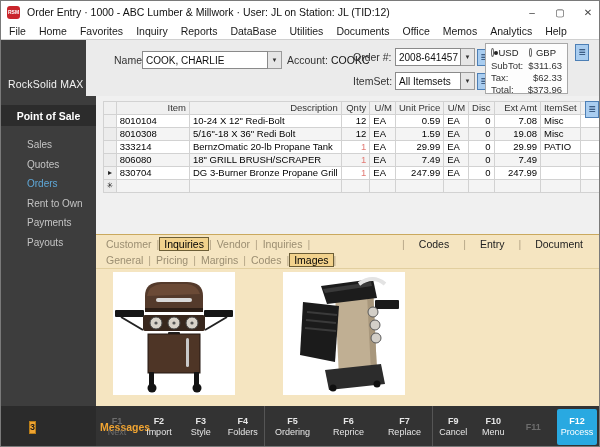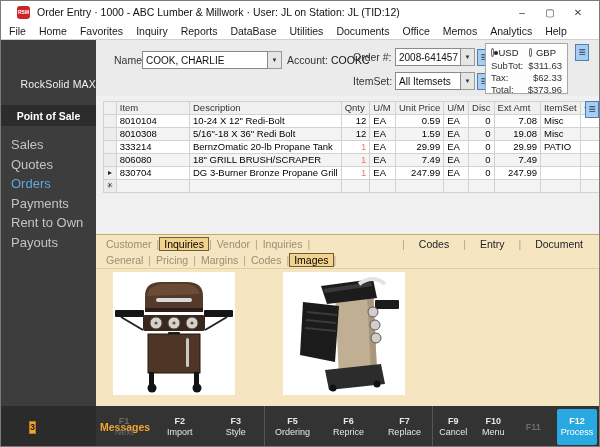--- a/index.html
+++ b/index.html
@@ -3,35 +3,35 @@
 <meta charset="utf-8">
 <style>
   * { margin:0; padding:0; box-sizing:border-box; }
   html,body { background:#d9d9d9; font-family:"Liberation Sans", sans-serif; }
   .window {
     position:relative; width:600px; height:447px; background:#ffffff;
     border:1px solid #7a7a7a; overflow:hidden; font-family:"Liberation Sans", sans-serif;
   }
   
   .titlebar { position:absolute; left:0; top:0; width:600px; height:22px; background:#ffffff;
-    display:flex; align-items:center; padding:0 16px; }
+    display:flex; align-items:center; padding:0 6px; }
   .appicon { width:13px; height:13px; background:#c9252b; border-radius:3px; color:#fff;
     font-size:5px; font-weight:bold; display:flex; align-items:center; justify-content:center; }
   .title-text { font-size:10.5px; color:#111; margin-left:7px; white-space:nowrap; }
   .winbtns { margin-left:auto; display:flex; gap:14px; color:#444; font-size:10px; }
   .winbtn { width:14px; text-align:center; cursor:default; }
   
   .menubar { position:absolute; left:0; top:22px; width:600px; height:16px; background:#ffffff;
     display:flex; align-items:center; padding-left:8px; gap:13px; }
   .menu-item { font-size:10.5px; color:#1a1a1a; white-space:nowrap; }
   
   .headerband { position:absolute; left:0; top:38px; width:600px; height:57px; background:#ebebeb;
     border-top:1px solid #d0d0d0; }
-  .logoblock { position:absolute; left:0; top:0; width:95px; height:57px; background:#3d3d3d;
-    display:flex; align-items:flex-end; padding:16px 0 7px 7px;justify-content:flex-end; }
+  .logoblock { position:absolute; left:0; top:0; width:85px; height:57px; background:#3d3d3d;
+    display:flex; align-items:flex-end; padding:16px 0 7px 7px; }
   .logotext { color:#f2f2f2; font-size:10.5px; letter-spacing:0.2px; }
   .hlabel { position:absolute; font-size:10.5px; color:#333; }
   .field { background:#fff; border:1px solid #8a8a8a; height:18px; display:flex; align-items:center;
     font-size:10px; color:#111; padding:0 3px; overflow:hidden; white-space:nowrap; }
   .ddbtn { width:14px; height:18px; background:#e6e6e6; border:1px solid #9a9a9a; border-left:none;
     font-size:6px; color:#333; display:flex; align-items:center; justify-content:center; }
   .blicon { width:14px; height:17px; background:#a9cdf0; border:1px solid #4d7fb5; color:#17365f;
     font-weight:bold; font-size:12px; line-height:14px; text-align:center; margin-left:2px; }
   .fieldrow { position:absolute; display:flex; align-items:center; }
   .totalsbox { position:absolute; left:484px; top:3px; width:83px; height:51px; background:#fdfdfd;
@@ -40,30 +40,30 @@
   .radio { width:9px; height:9px; border:1px solid #666; border-radius:50%; background:#fff; position:relative; }
   .radio.sel::after { content:""; position:absolute; left:2px; top:2px; width:4px; height:4px;
     background:#222; border-radius:50%; }
   .radiolabel { font-size:9.5px; color:#222; margin-right:6px; }
   .totrow { display:flex; justify-content:space-between; line-height:12px; }
   
   .sidebar { position:absolute; left:0; top:95px; width:95px; height:310px; background:#3d3d3d; }
   .pos-header { margin-top:9px; height:21px; background:#2c2c2c; color:#ffffff; font-size:10.5px;
     font-weight:bold; display:flex; align-items:center; justify-content:center; }
   .side-items { margin-top:9px; }
-  .side-item { height:19.5px; display:flex; align-items:center; padding-left:10px;
-    font-size:13px; color:#c4c4c4; cursor:default; }
+  .side-item { height:19.5px; display:flex; align-items:center; padding-left:26px;
+    font-size:10px; color:#c4c4c4; cursor:default; }
   .side-item.active { color:#5fa8d8; }
   
   .main { position:absolute; left:95px; top:95px; width:505px; height:138px; background:#f0f0f0; }
   table.grid { position:absolute; left:7px; top:5px; border-collapse:collapse; table-layout:fixed;
     font-size:9.5px; background:#fff; }
   table.grid th, table.grid td { border:1px solid #d2d2d2; height:13px; line-height:12px;
     padding:0 3px; white-space:nowrap; overflow:hidden; font-weight:normal; }
-  table.grid th { background:#f0f0f0; color:#333; text-align:left; }
+  table.grid th { background:#f0f0f0; color:#333; text-align:right; }
   table.grid td.sel, table.grid th.sel { background:#f0f0f0; text-align:center; padding:0; font-size:8px; color:#222; }
   table.grid tr.alt td { background:#f4f4f4; }
   table.grid tr.alt td.sel { background:#ececec; }
   td.r, th.r { text-align:right; }
   td.red { color:#e27a74; }
   th.c { text-align:center; }
   .grid-listicon { position:absolute; left:487px; top:5px; }
   
   .tabpanel { position:absolute; left:95px; top:233px; width:505px; height:172px; background:#f5e5c1;
     border-top:1px solid #caa95e; }
@@ -172,22 +172,22 @@
     </div>
     <div class="blicon" style="position:absolute; left:572px; top:4px;">≡</div>
   </div>
 
   <div class="sidebar">
     <div class="pos-header">Point of Sale</div>
     <div class="side-items">
       <div class="side-item">Sales</div>
       <div class="side-item">Quotes</div>
       <div class="side-item active">Orders</div>
+      <div class="side-item">Rent to Own</div>
       <div class="side-item">Payments</div>
-      <div class="side-item">Rent to Own</div>
       <div class="side-item">Payouts</div>
     </div>
   </div>
 
   <div class="main">
     <table class="grid">
       <colgroup>
         <col style="width:14px">
           <col style="width:80px">
           <col style="width:136px">
@@ -390,20 +390,24 @@
             <div class="fl">Next</div>
         </div>
         <div class="fkey">
           <div class="fk">F2</div>
             <div class="fl">Import</div>
         </div>
         <div class="fkey">
           <div class="fk">F3</div>
             <div class="fl">Style</div>
         </div>
+        <div class="fkey">
+          <div class="fk">F4</div>
+            <div class="fl">Folders</div>
+        </div>
       </div>
       <div class="fgroup">
         <div class="fkey">
           <div class="fk">F5</div>
             <div class="fl">Ordering</div>
         </div>
         <div class="fkey">
           <div class="fk">F6</div>
             <div class="fl">Reprice</div>
         </div>

